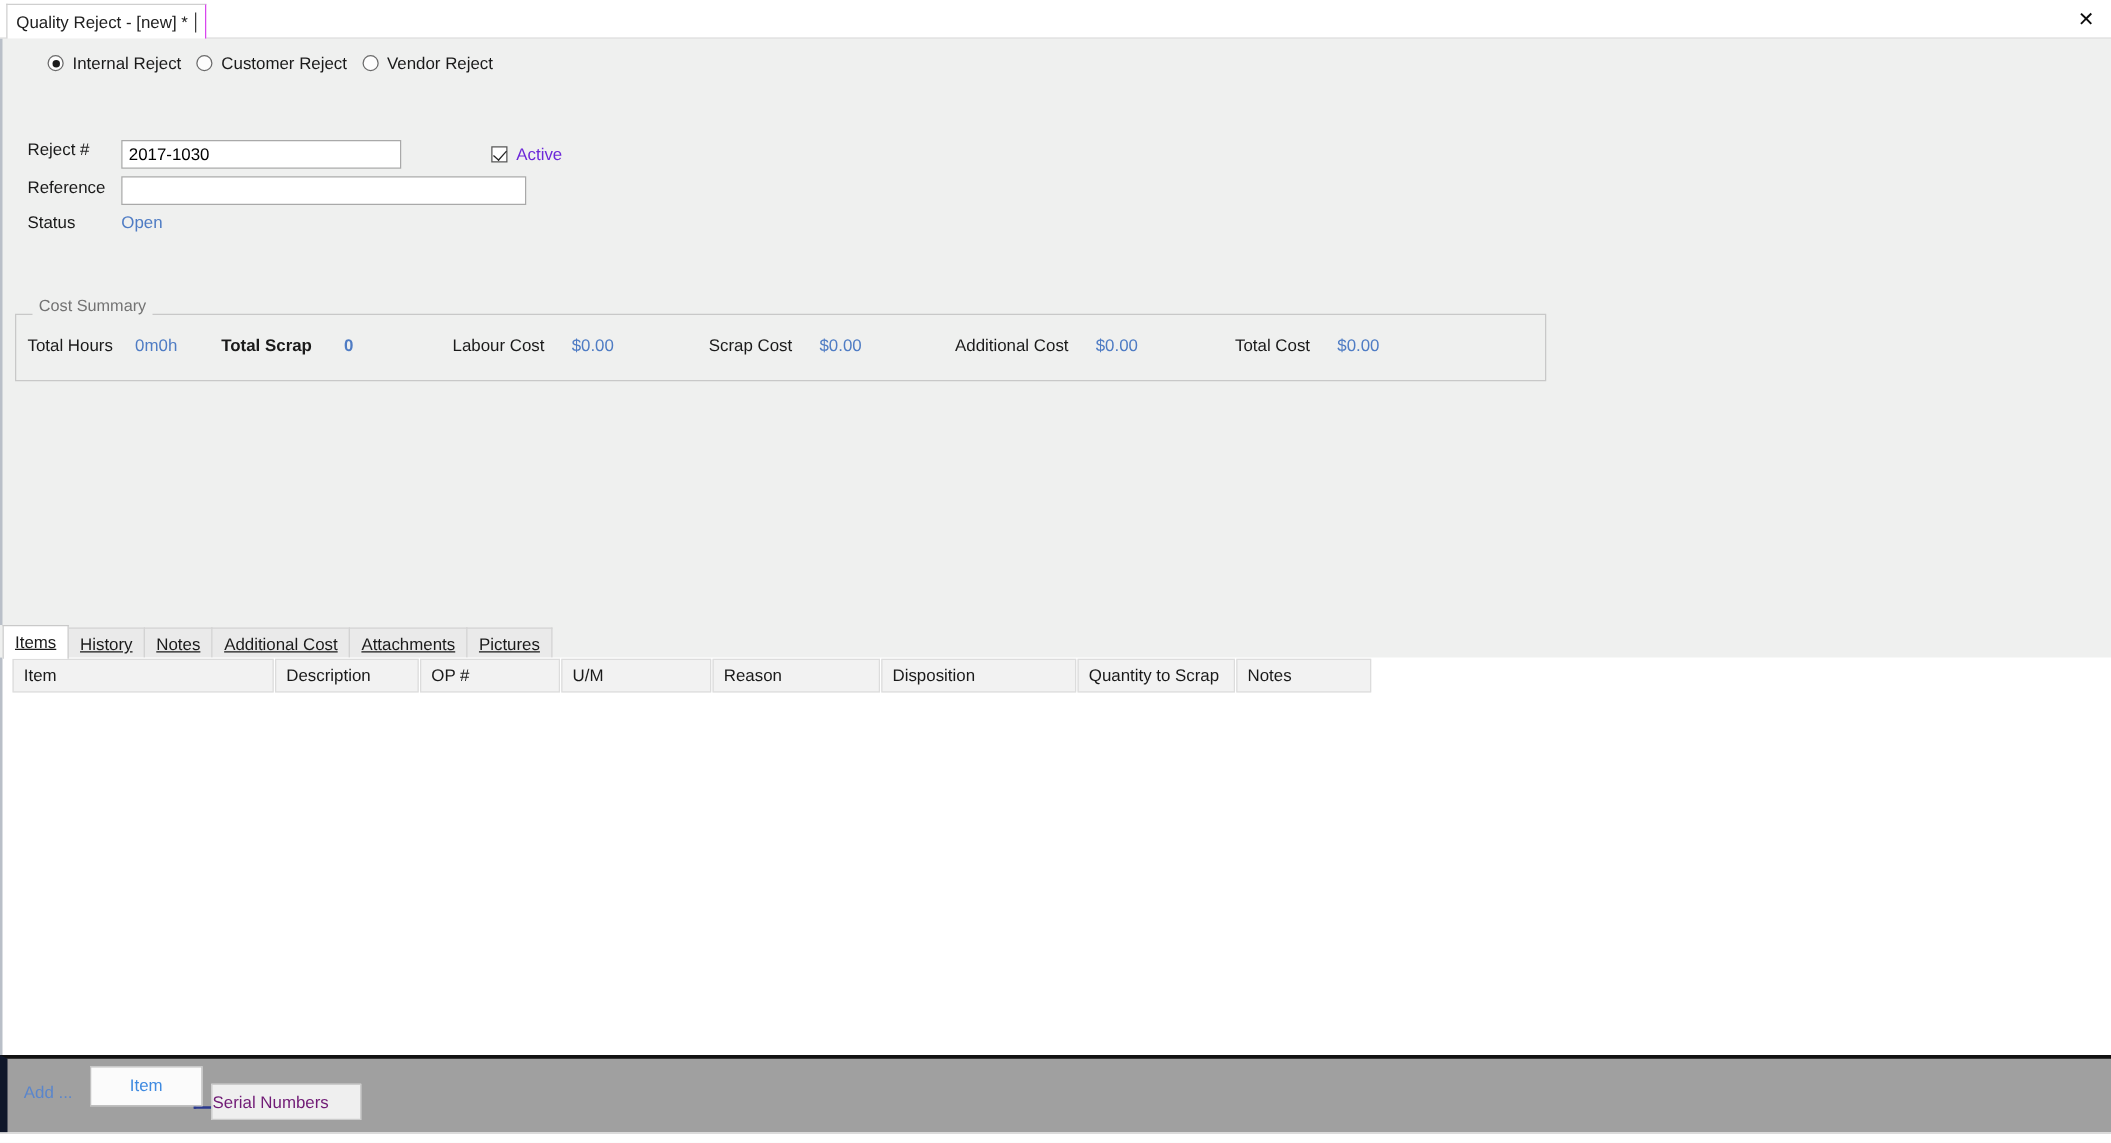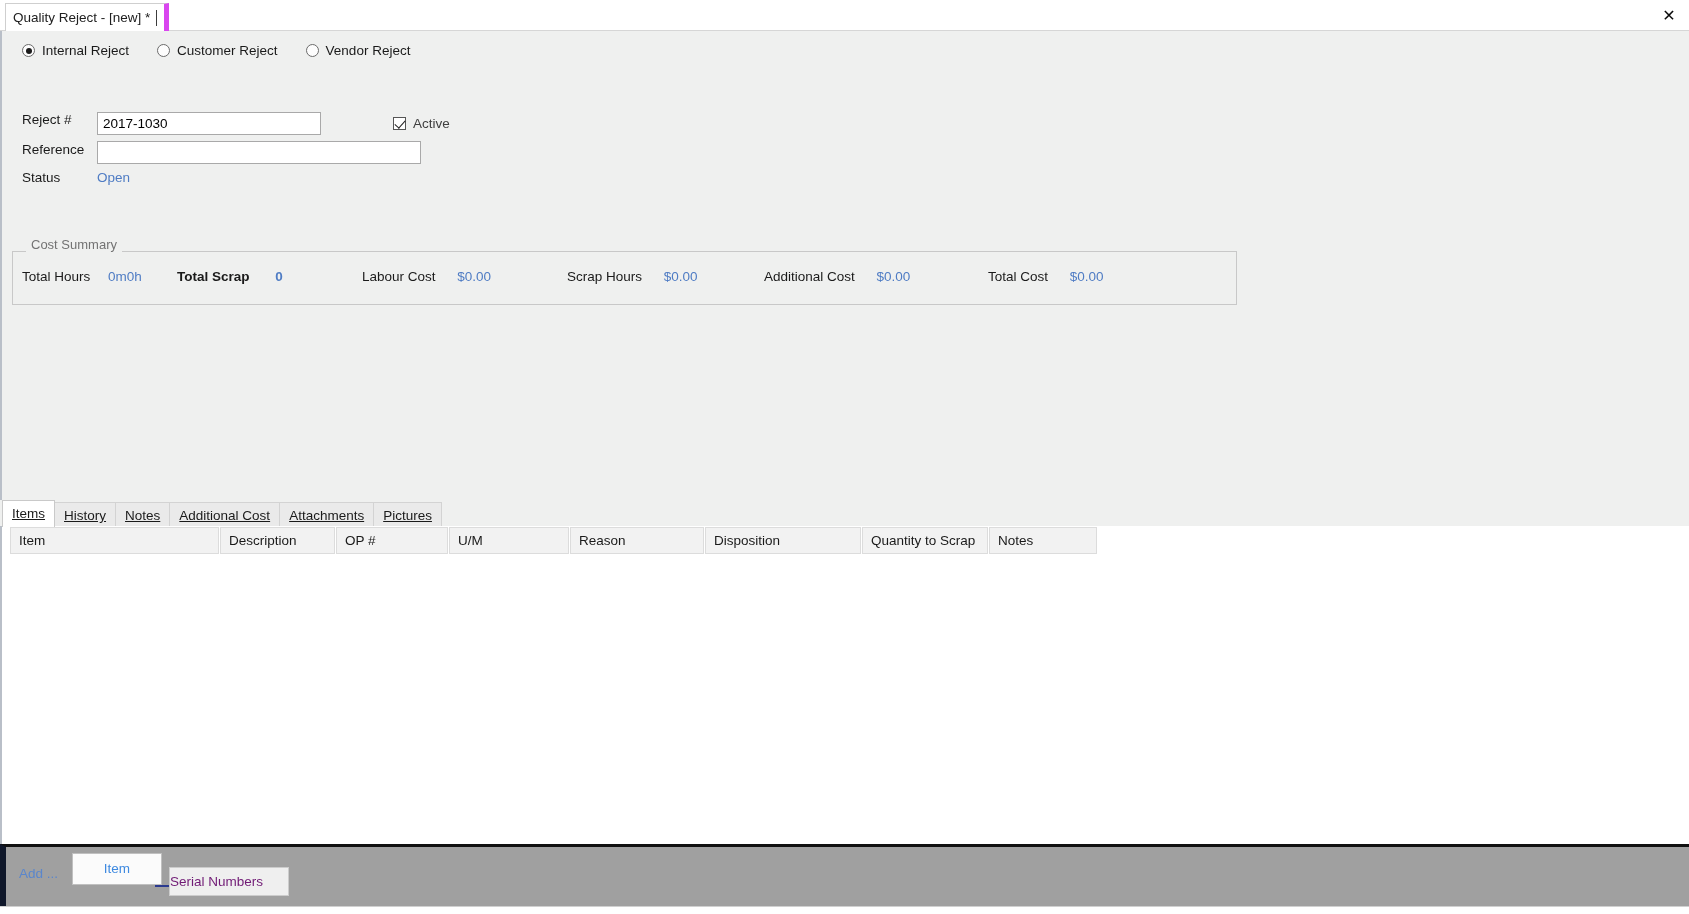--- a/index.html
+++ b/index.html
@@ -40,21 +40,21 @@
   #doc-tab {
     position: absolute;
     left: 5px; top: 3px;
     height: 28px;
     display: flex;
     align-items: center;
     padding: 0 7px 0 7px;
     background: #ffffff;
     border-left: 1px solid #cfcfcf;
     border-top: 1px solid #cfcfcf;
-    border-right: 5px solid #d946ef;
+    border-right: 1px solid #d946ef;
     box-sizing: border-box;
     font-size: 13.5px;
     color: #202020;
     white-space: nowrap;
   }
   #doc-tab-caret {
     display: inline-block;
     width: 1px;
     height: 16px;
     background: #3c3c3c;
@@ -79,24 +79,24 @@
     width: 1689px;
     height: 502px;
     background: #eff0ef;
     border-left: 2px solid #b9bfc8;
     box-sizing: border-box;
   }
 
   
   #radio-row {
     position: absolute;
-    left: 20px; top: 12px;
+    left: 36px; top: 12px;
     display: flex;
     align-items: center;
-    gap: 28px;
+    gap: 12px;
   }
   .radio-item {
     display: flex;
     align-items: center;
     gap: 7px;
     cursor: pointer;
     font-size: 13.5px;
     color: #1a1a1a;
     white-space: nowrap;
   }
@@ -154,21 +154,21 @@
   }
   .check-mark.checked::after {
     content: "";
     position: absolute;
     left: 3px; top: 0px;
     width: 5px; height: 9px;
     border: solid #222222;
     border-width: 0 1.6px 1.6px 0;
     transform: rotate(42deg);
   }
-  #active-label { font-size: 13.5px; color: #404040; }
+  #active-label { font-size: 13.5px; color: #6d28d9; }
 
   #reference-label { left: 20px; top: 111px; }
   #reference-input { left: 95px; top: 110px; width: 324px; height: 23px; }
 
   #status-label { left: 20px; top: 139px; }
   #status-value {
     position: absolute;
     left: 95px; top: 139px;
     font-size: 13.5px;
     color: #4f7cc4;
@@ -405,21 +405,21 @@
     </div>
     <div class="cost-item" style="left:175px;font-weight:bold;">
       <span class="c-label">Total Scrap</span>
       <span class="c-value" style="margin-left:22px;">0</span>
     </div>
     <div class="cost-item" style="left:360px;">
       <span class="c-label">Labour Cost</span>
       <span class="c-value" style="margin-left:18px;">$0.00</span>
     </div>
     <div class="cost-item" style="left:565px;">
-      <span class="c-label">Scrap Hours</span>
+      <span class="c-label">Scrap Cost</span>
       <span class="c-value" style="margin-left:18px;">$0.00</span>
     </div>
     <div class="cost-item" style="left:762px;">
       <span class="c-label">Additional Cost</span>
       <span class="c-value" style="margin-left:18px;">$0.00</span>
     </div>
     <div class="cost-item" style="left:986px;">
       <span class="c-label">Total Cost</span>
       <span class="c-value" style="margin-left:18px;">$0.00</span>
     </div>

